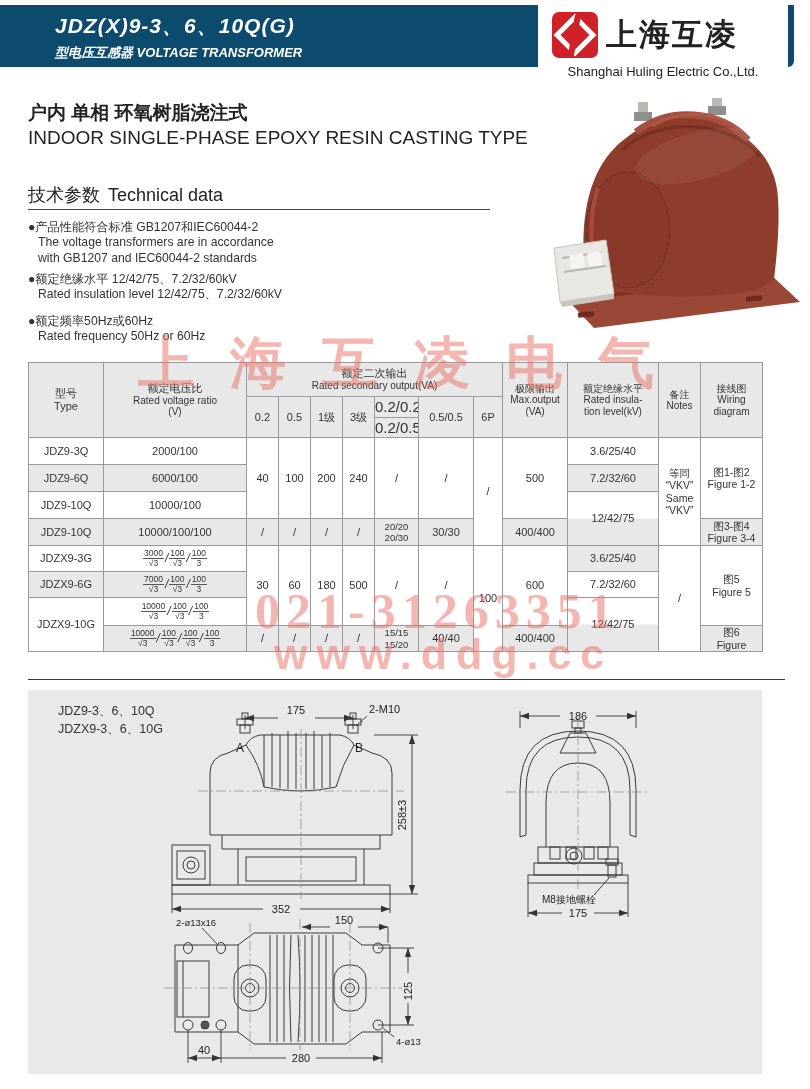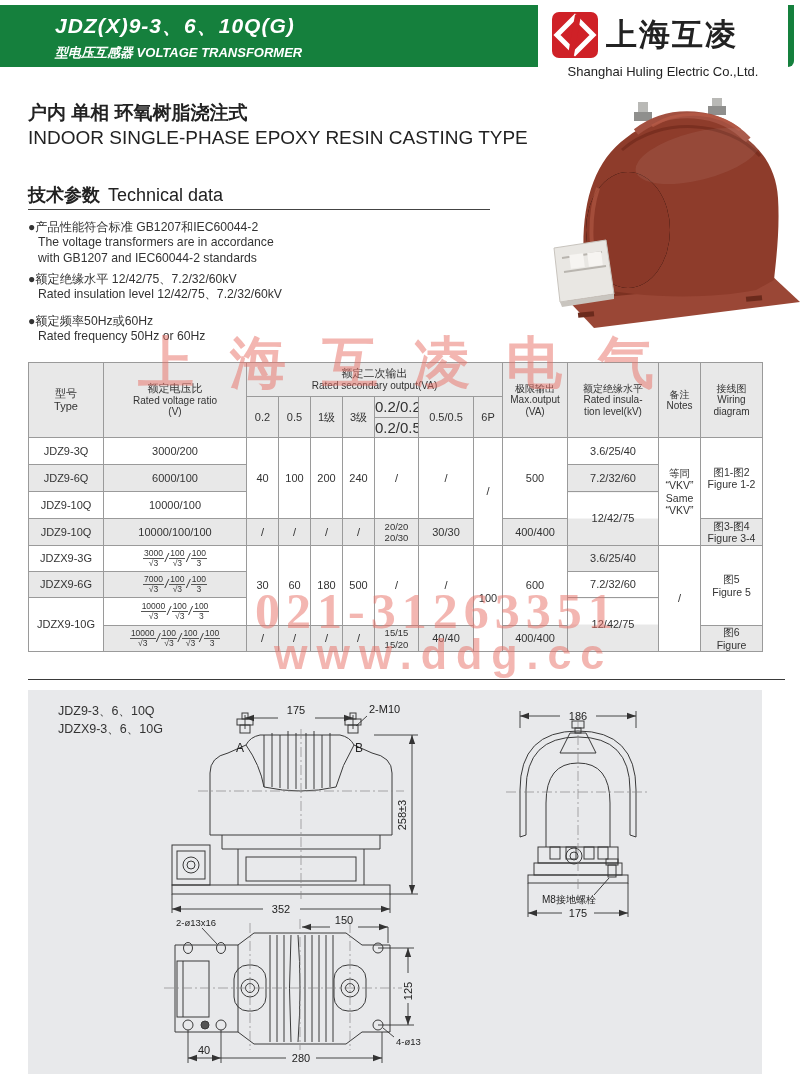--- a/index.html
+++ b/index.html
@@ -1,31 +1,31 @@
 <!DOCTYPE html>
 <html><head>
 <meta charset="utf-8">
 <style>
   html,body{margin:0;padding:0;background:#fff;}
   .page{position:relative;width:810px;height:1089px;background:#fff;overflow:hidden;
         font-family:"Liberation Sans",sans-serif;color:#333;}
   
-  .banner{position:absolute;left:0;top:5px;width:794px;height:62px;background:#15803d;border-radius:0 0 6px 0;}
+  .banner{position:absolute;left:0;top:5px;width:794px;height:62px;background:#0c4a6e;border-radius:0 0 6px 0;}
   .banner-title{position:absolute;left:55px;top:7px;font-size:21px;font-weight:bold;font-style:italic;color:#fff;letter-spacing:1px;}
   .banner-sub{position:absolute;left:55px;top:39px;font-size:13px;font-weight:bold;font-style:italic;color:#fff;}
   .logo-panel{position:absolute;left:538px;top:0;width:250px;height:88px;background:#fff;border-radius:0 0 12px 12px;}
   .logo-mark{position:absolute;left:14px;top:12px;}
   .logo-brand{position:absolute;left:68px;top:14px;font-size:31px;font-weight:bold;color:#222;letter-spacing:2px;white-space:nowrap;}
   .logo-company{position:absolute;left:0;top:64px;width:100%;text-align:center;font-size:13px;color:#222;}
   
   .intro-zh{position:absolute;left:28px;top:100px;font-size:19px;font-weight:600;color:#222;}
   .intro-en{position:absolute;left:28px;top:127px;font-size:19px;color:#222;}
   
   .tech-head{position:absolute;left:28px;top:183px;font-size:18px;color:#222;}
-  .tech-head .zh{font-weight:700;margin-right:8px;}
+  .tech-head .zh{font-weight:400;margin-right:8px;}
   .tech-rule{position:absolute;left:28px;top:209px;width:462px;border-top:1.5px solid #444;}
   .bullet{position:absolute;left:28px;font-size:12.2px;line-height:1.25;color:#333;}
   .bullet .en{padding-left:10px;}
   
   .photo{position:absolute;left:548px;top:98px;}
   
   .wm{position:absolute;z-index:9;font-weight:bold;color:rgba(232,110,100,0.5);white-space:nowrap;pointer-events:none;}
   .wm1{left:138px;top:326px;font-size:56px;letter-spacing:36px;}
   .wm2{left:255px;top:582px;font-size:50px;letter-spacing:6px;font-family:Liberation Serif, serif;}
   .wm3{left:274px;top:630px;font-size:43px;letter-spacing:9px;}
@@ -185,21 +185,21 @@
       <td class="hd dualhead">
             <div class="top">0.2/0.2</div>
             <div>0.2/0.5</div>
           </td>
       <td class="hd">0.5/0.5</td>
       <td class="hd">6P</td>
     </tr>
 
     <tr style="height:27px">
       <td>JDZ9-3Q</td>
-      <td>3000/200</td>
+      <td>2000/100</td>
       <td rowspan="3">40</td>
       <td rowspan="3">100</td>
       <td rowspan="3">200</td>
       <td rowspan="3">240</td>
       <td rowspan="3">/</td>
       <td rowspan="3">/</td>
       <td rowspan="4">/</td>
       <td rowspan="3">500</td>
       <td>3.6/25/40</td>
       <td rowspan="4" class="notes-cell">

